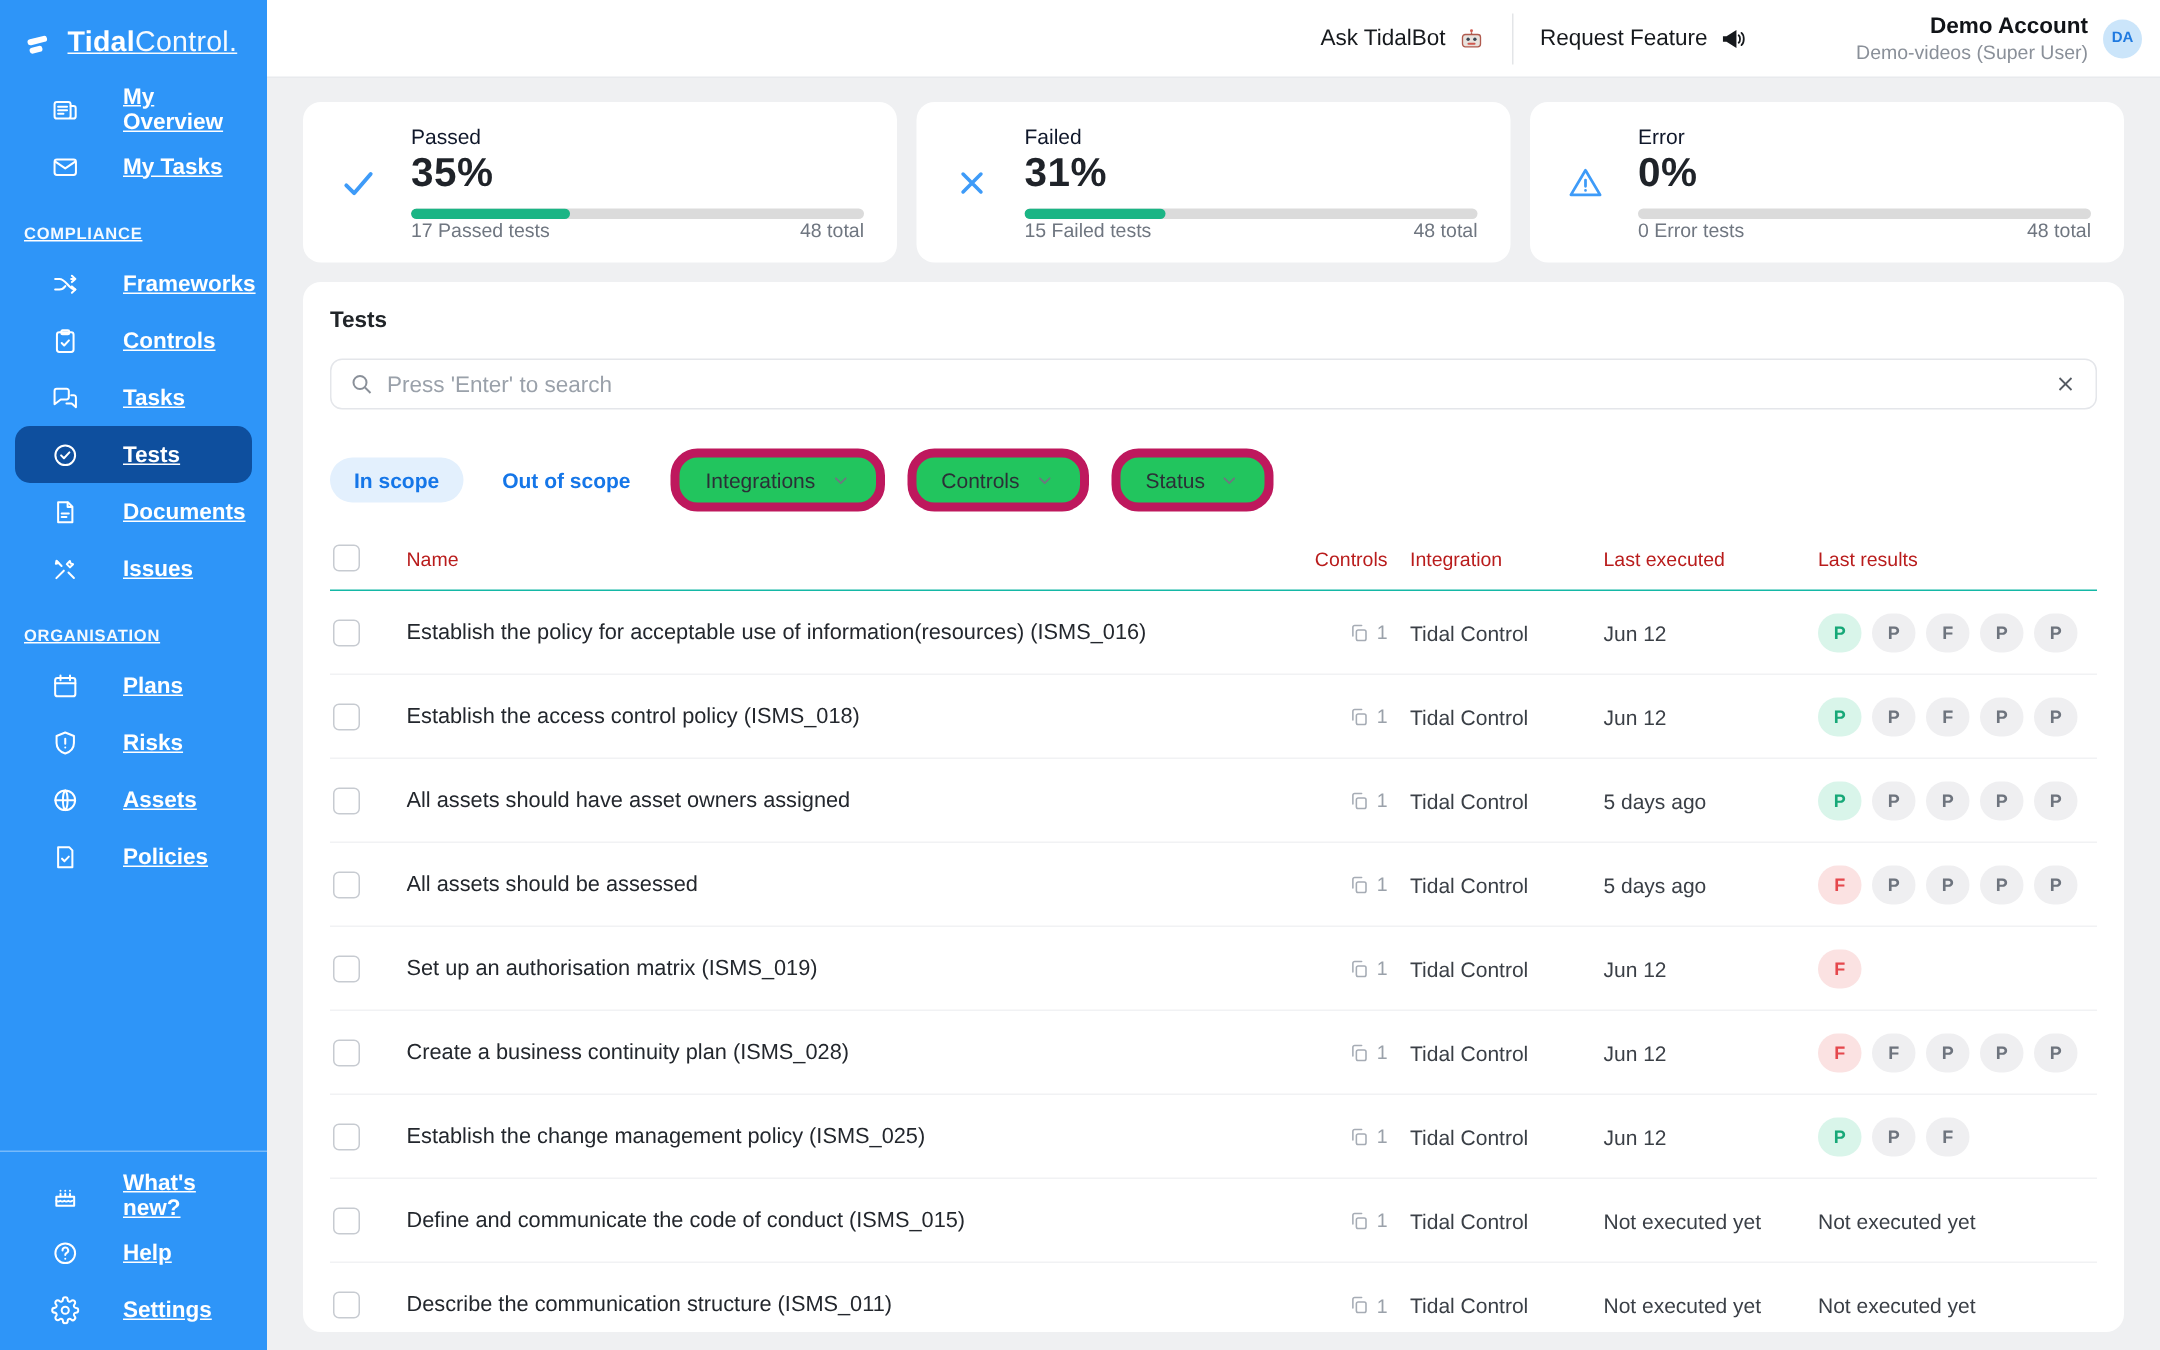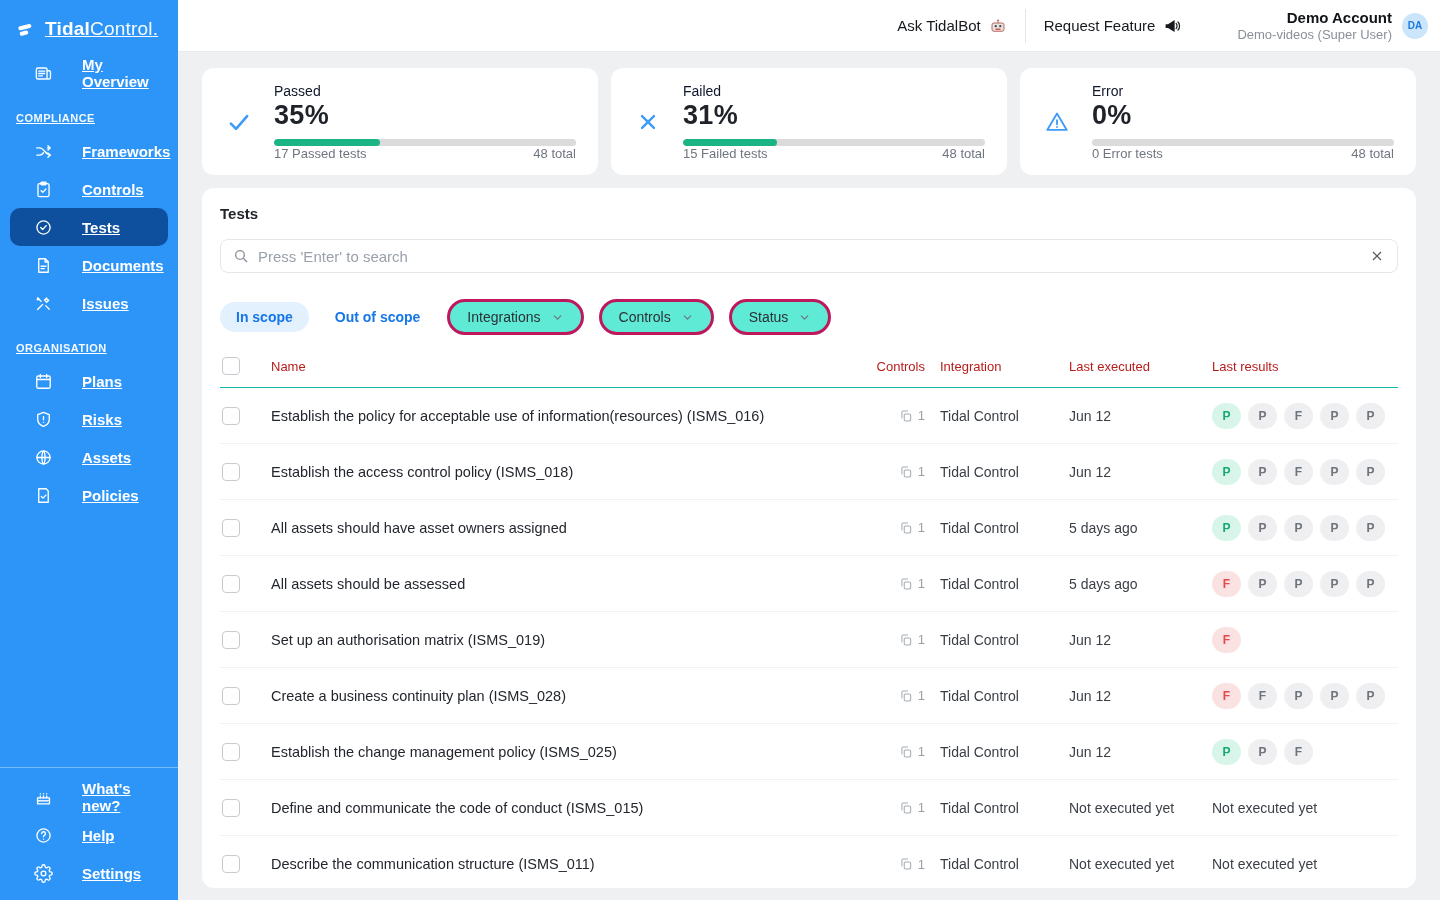--- a/index.html
+++ b/index.html
@@ -26,21 +26,21 @@
                 padding:20px 0 8px 16px; }
   .side-footer { margin-top:auto; padding-bottom:8px; }
   .side-divider { height:1px; background:rgba(255,255,255,.35); margin:0 0 10px 0; }
 
   
   .main { flex:1; display:flex; flex-direction:column; height:900px; }
   .topbar { height:52px; background:#fff; border-bottom:1px solid #E8EAED;
             display:flex; align-items:center; justify-content:flex-end; padding-right:12px; }
   .topbar-link { display:flex; align-items:center; gap:8px; font-size:15px; color:#16191D; cursor:pointer; }
   .topbar-sep { width:1px; height:34px; background:#E3E5E8; margin:0 18px; }
-  .account { display:flex; align-items:center; gap:10px; margin-left:56px; cursor:pointer; }
+  .account { display:flex; align-items:center; gap:10px; margin-left:73px; cursor:pointer; }
   .account-text { text-align:right; }
   .account-name { font-size:15px; font-weight:700; color:#111418; line-height:18px; }
   .account-sub { font-size:13px; color:#8A9099; line-height:16px; }
   .avatar { width:26px; height:26px; border-radius:50%; background:#CBE5FA; color:#1F7AE0;
             font-size:10px; font-weight:700; display:flex; align-items:center; justify-content:center; }
 
   .content { flex:1; padding:16px 24px 0 24px; overflow:hidden; }
 
   
   .stats { display:flex; gap:13px; }
@@ -64,22 +64,22 @@
   .searchbox input { border:none; outline:none; flex:1; font-size:15px; color:#2B3037;
                      font-family:"Liberation Sans",sans-serif; background:transparent; }
   .searchbox input::placeholder { color:#9AA1AA; }
   .search-clear { width:16px; height:16px; color:#555B63; cursor:pointer; flex:none; }
 
   .filters { display:flex; align-items:center; margin-top:26px; }
   .chip-inscope { background:#E3F0FD; color:#1576E8; font-size:14px; font-weight:600;
                   padding:7px 16px; border-radius:16px; cursor:pointer; }
   .chip-outscope { color:#1576E8; font-size:14px; font-weight:600; margin-left:26px; cursor:pointer; }
   .dd-group { display:flex; gap:15px; margin-left:27px; }
-  .dd { display:flex; align-items:center; gap:10px; border:3px solid #be185d; border-radius:18px;
-        padding:7px 17px; font-size:14px; color:#2B3037; cursor:pointer; background:#5eead4; }
+  .dd { display:flex; align-items:center; gap:10px; border:6px solid #be185d; border-radius:18px;
+        padding:7px 17px; font-size:14px; color:#2B3037; cursor:pointer; background:#22c55e; }
   .dd svg { width:13px; height:13px; color:#6F7680; }
 
   
   .thead, .trow { display:grid; grid-template-columns:51px 1fr 60px 129px 143px 195px; align-items:center; }
   .thead { height:43px; margin-top:10px; border-bottom:1px solid #14b8a6; font-size:13px; color:#b91c1c; }
   .trow { height:56px; border-bottom:1px solid #F1F2F4; }
   .trow:last-child { border-bottom:none; }
   .cell-pad { padding-left:9px; }
   .col-controls { text-align:right; padding-right:6px; }
   .checkbox { width:18px; height:18px; border:1.5px solid #C7CBD1; border-radius:4px; background:#fff;
@@ -120,20 +120,29 @@
         <div class="side-item">
           <span class="ic">
             <svg viewBox="0 0 24 24" fill="none" stroke="currentColor" stroke-width="1.7" stroke-linecap="round" stroke-linejoin="round">
               <rect x="3" y="5" width="13.5" height="14" rx="2"></rect>
               <path d="M16.5 8.5H19A1.8 1.8 0 0 1 20.8 10.3V17a2 2 0 0 1-2 2h-2.3"></path>
               <path d="M6 9h7.5M6 12h7.5M6 15h4.5"></path>
             </svg>
           </span>
           <span>My Overview</span>
         </div>
+        <div class="side-item">
+          <span class="ic">
+            <svg viewBox="0 0 24 24" fill="none" stroke="currentColor" stroke-width="1.7" stroke-linecap="round" stroke-linejoin="round">
+              <rect x="3" y="5.5" width="18" height="13" rx="2"></rect>
+              <path d="M3.6 7.2 12 13l8.4-5.8"></path>
+            </svg>
+          </span>
+          <span>My Tasks</span>
+        </div>
         <div class="side-label">COMPLIANCE</div>
         <div class="side-item">
           <span class="ic">
             <svg viewBox="0 0 24 24" fill="none" stroke="currentColor" stroke-width="1.7" stroke-linecap="round" stroke-linejoin="round">
               <path d="M3.5 7.5h3.6c5.8 0 7.6 9 13.4 9"></path>
               <path d="M3.5 16.5h3.6c2.2 0 3.8-1.3 5-2.9"></path>
               <path d="M17 7.5h3.5M20.5 7.5 17.6 4.8M20.5 7.5l-2.9 2.7"></path>
               <path d="M20.5 16.5l-2.9-2.7M20.5 16.5l-2.9 2.7"></path>
             </svg>
           </span>
@@ -141,20 +150,29 @@
         </div>
         <div class="side-item">
           <span class="ic">
             <svg viewBox="0 0 24 24" fill="none" stroke="currentColor" stroke-width="1.7" stroke-linecap="round" stroke-linejoin="round">
               <rect x="5" y="4.5" width="14" height="16.5" rx="2"></rect>
               <rect x="8.7" y="2.8" width="6.6" height="3.2" rx="1"></rect>
               <path d="M9 13.5l2.1 2.1 4-4.3"></path>
             </svg>
           </span>
           <span>Controls</span>
+        </div>
+        <div class="side-item">
+          <span class="ic">
+            <svg viewBox="0 0 24 24" fill="none" stroke="currentColor" stroke-width="1.7" stroke-linecap="round" stroke-linejoin="round">
+              <path d="M3 5.8A1.8 1.8 0 0 1 4.8 4h8.4A1.8 1.8 0 0 1 15 5.8v5.4A1.8 1.8 0 0 1 13.2 13H8.2L3 17z"></path>
+              <path d="M17 9.5h2.2A1.8 1.8 0 0 1 21 11.3v8.2l-3.6-3H13"></path>
+            </svg>
+          </span>
+          <span>Tasks</span>
         </div>
         <div class="side-item active">
           <span class="ic">
             <svg viewBox="0 0 24 24" fill="none" stroke="currentColor" stroke-width="1.7" stroke-linecap="round" stroke-linejoin="round">
               <circle cx="12" cy="12" r="8.3"></circle>
               <path d="M8.5 12.1l2.4 2.4 4.6-4.9"></path>
             </svg>
           </span>
           <span>Tests</span>
         </div>

